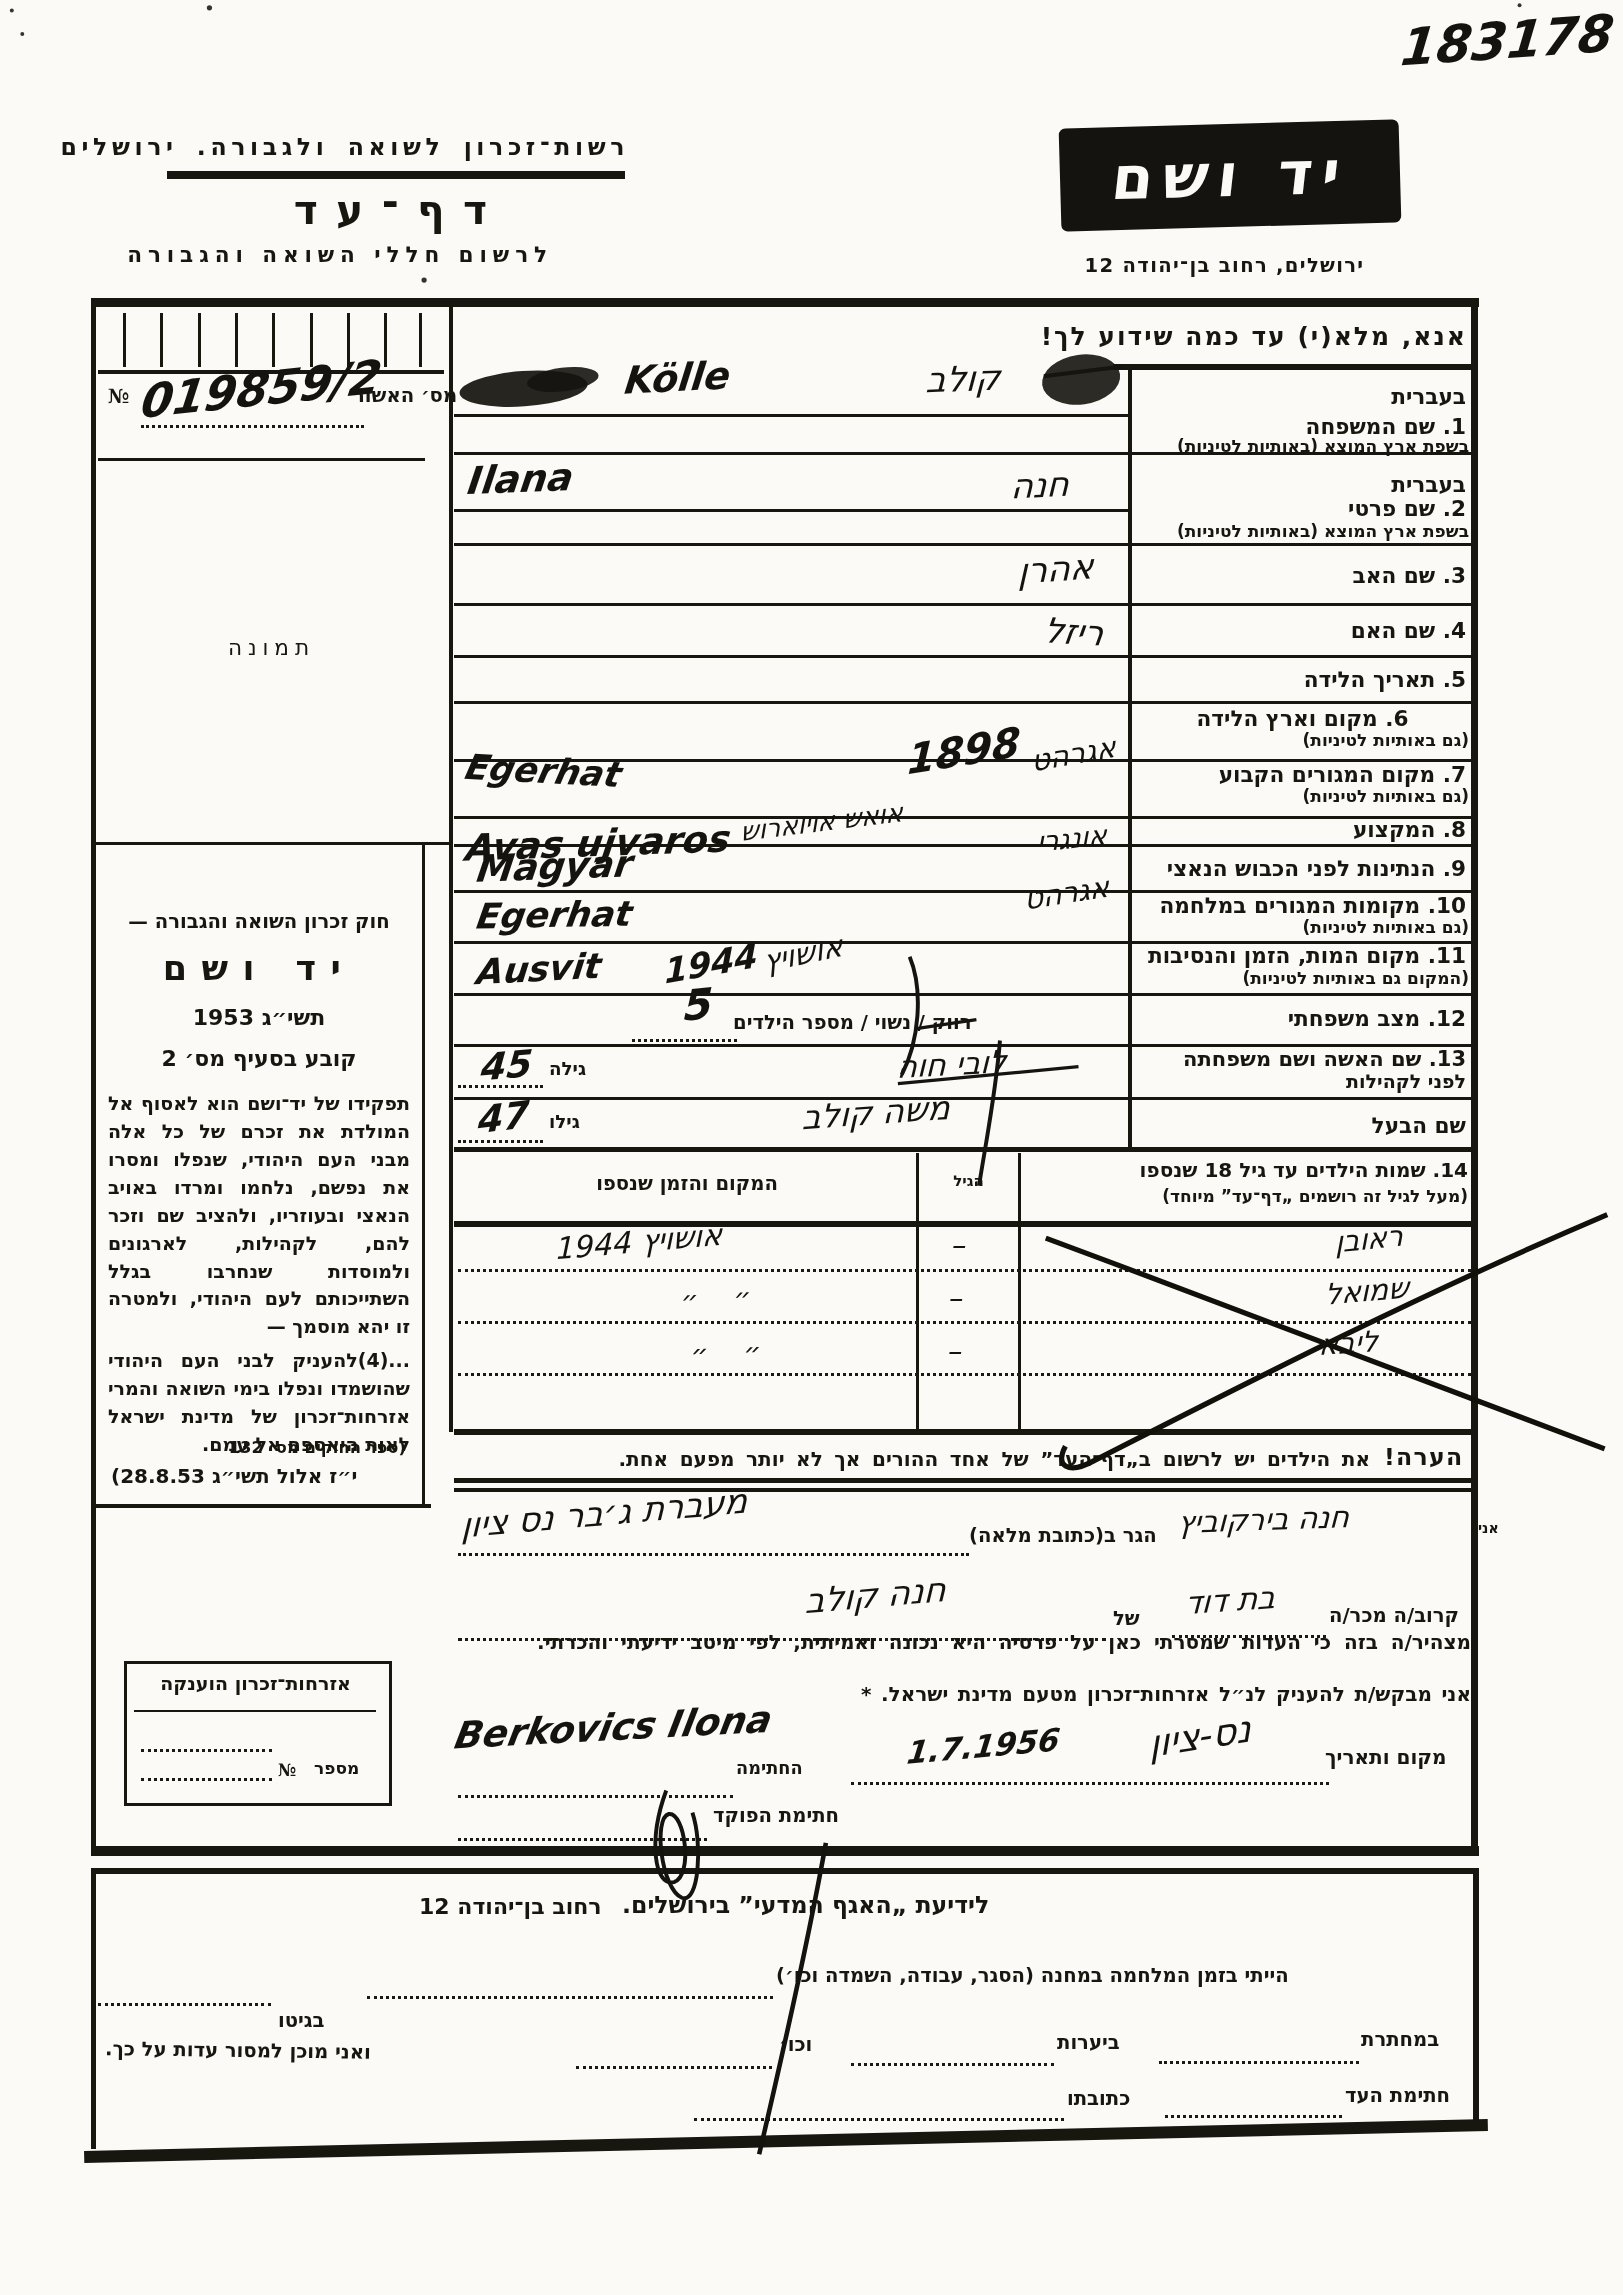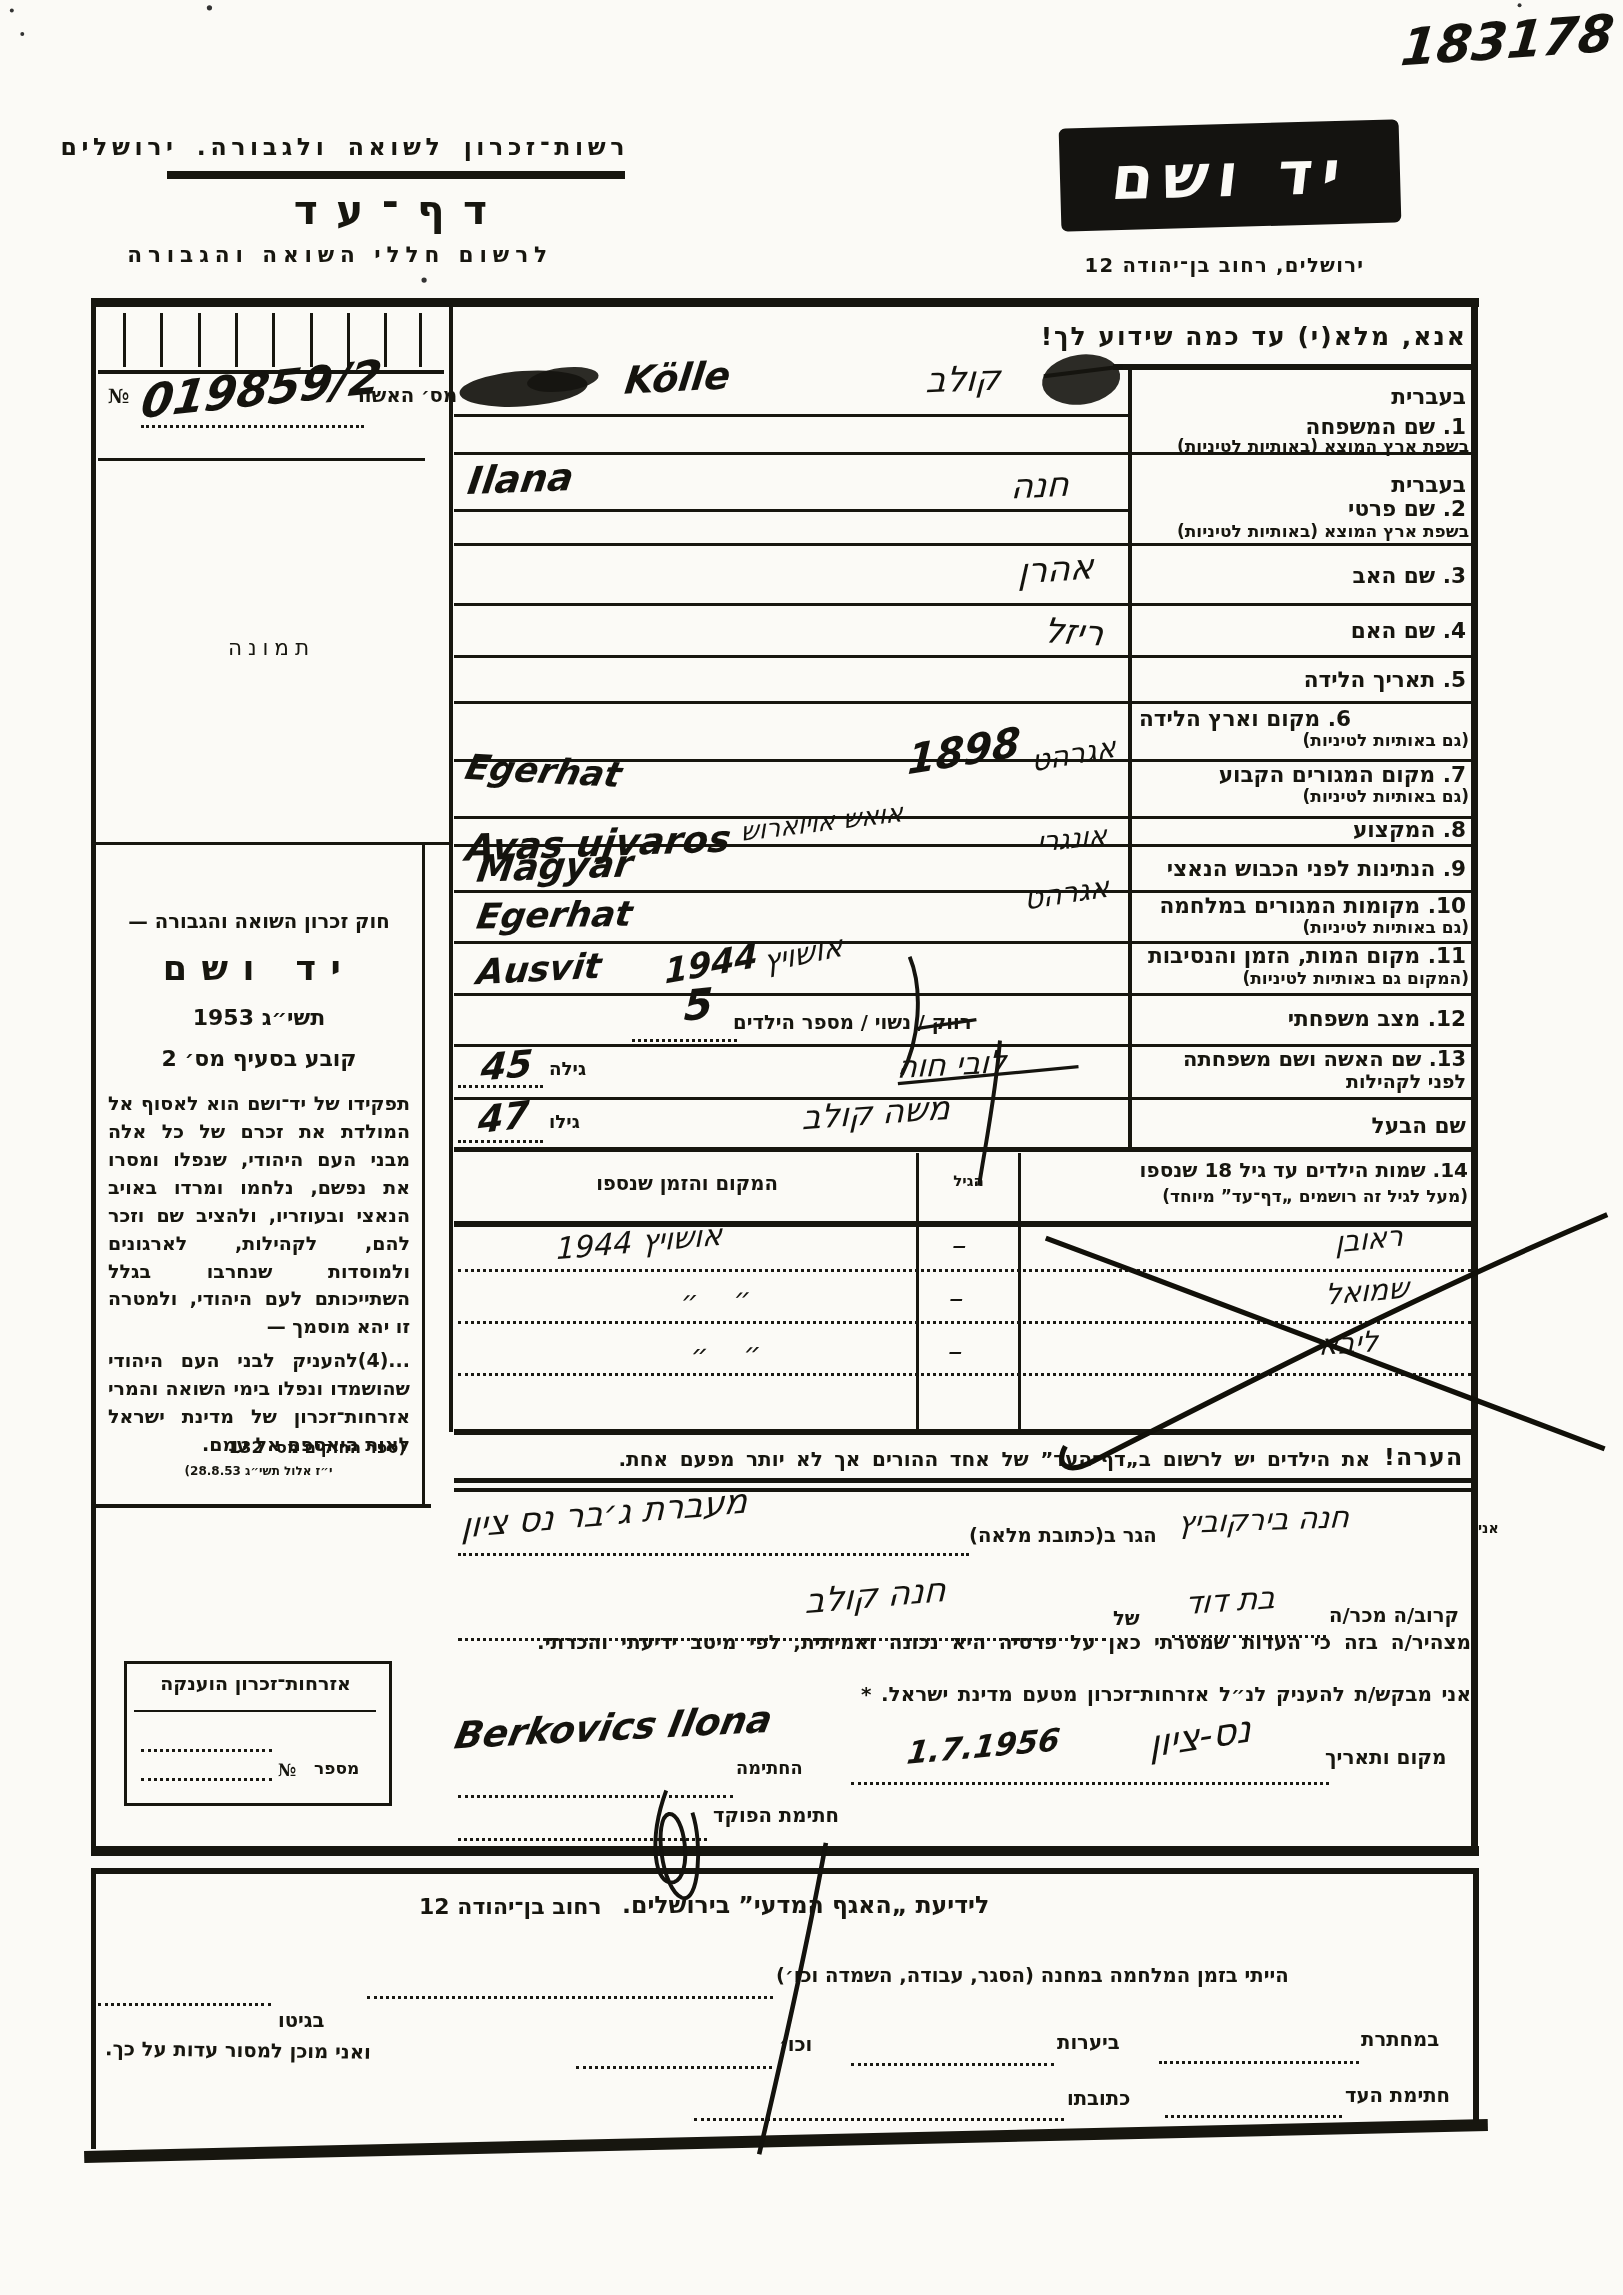--- a/index.html
+++ b/index.html
@@ -62,21 +62,21 @@
   <div class="rule" style="left:91px;top:842px;width:360px;height:3.3px;"></div>
 
   <div class="vert" style="left:422px;top:842px;width:3.3px;height:665px;"></div>
   <div class="t he lbl ctr" style="left:105px;top:911px;width:308px;font-size:19.6px;">חוק זכרון השואה והגבורה —</div>
   <div class="t he lbl ctr" style="left:105px;top:948px;width:308px;font-size:35px;letter-spacing:14.4px;">יד ושם</div>
   <div class="t he lbl ctr" style="left:105px;top:1005px;width:308px;font-size:22px;">תשי״ג 1953</div>
   <div class="t he lbl ctr" style="left:105px;top:1046px;width:308px;font-size:22px;">קובע בסעיף מס׳ 2</div>
   <div class="t he" style="left:108px;top:1090px;width:302px;font-size:19px;line-height:1.47;white-space:normal;text-align:justify;font-weight:bold;">תפקידו של יד־ושם הוא לאסוף אל המולדת את זכרם של כל אלה מבני העם היהודי, שנפלו ומסרו את נפשם, נלחמו ומרדו באויב הנאצי ובעוזריו, ולהציב שם וזכר להם, לקהילות, לארגונים ולמוסדות שנחרבו בגלל השתייכותם לעם היהודי, ולמטרה זו יהא מוסמך —</div>
   <div class="t he" style="left:108px;top:1347px;width:302px;font-size:19px;line-height:1.47;white-space:normal;text-align:justify;font-weight:bold;">...(4)להעניק לבני העם היהודי שהושמדו ונפלו בימי השואה והמרי אזרחות־זכרון של מדינת ישראל לאות היאספם אל עמם.</div>
   <div class="t he lbl" style="left:111px;top:1439px;width:295px;font-size:16.4px;text-align:right;">(ספר החוקים מס׳ 132</div>
-  <div class="t he lbl" style="left:111px;top:1465px;width:295px;font-size:12px;text-align:center;">י״ז אלול תשי״ג 28.8.53)</div>
+  <div class="t he lbl" style="left:111px;top:1465px;width:295px;font-size:20px;text-align:left;">י״ז אלול תשי״ג 28.8.53)</div>
   <div class="rule" style="left:91px;top:1504px;width:340px;height:3.9px;"></div>
 
   <div style="position:absolute;left:124px;top:1661px;width:262px;height:139px;border:3.3px solid #17160f;"></div>
   <div class="t he lbl ctr" style="left:131px;top:1673px;width:249px;font-size:19px;">אזרחות־זכרון הוענקה</div>
   <div class="rule" style="left:134px;top:1710px;width:242px;height:2px;"></div>
   <div class="t he lbl" style="left:314px;top:1759px;font-size:17px;">מספר</div>
   <div class="t lbl" style="left:278px;top:1761px;font-size:17px;font-family:'DejaVu Serif',serif;">№</div>
   <div class="dot" style="left:141px;top:1749px;width:131px;"></div>
   <div class="dot" style="left:141px;top:1778px;width:131px;"></div>
 
@@ -103,21 +103,21 @@
 
   <div class="t he lbl" style="left:1139px;top:385px;width:327px;text-align:right;font-size:21.6px;">בעברית</div>
   <div class="t he lbl" style="left:1139px;top:415px;width:327px;text-align:right;font-size:21.6px;">1. שם המשפחה</div>
   <div class="t he lbl" style="left:1132px;top:437px;width:337px;text-align:right;font-size:17px;">בשפת ארץ המוצא (באותיות לטיניות)</div>
   <div class="t he lbl" style="left:1139px;top:473px;width:327px;text-align:right;font-size:21.6px;">בעברית</div>
   <div class="t he lbl" style="left:1139px;top:497px;width:327px;text-align:right;font-size:21.6px;">2. שם פרטי</div>
   <div class="t he lbl" style="left:1132px;top:522px;width:337px;text-align:right;font-size:17px;">בשפת ארץ המוצא (באותיות לטיניות)</div>
   <div class="t he lbl" style="left:1139px;top:564px;width:327px;text-align:right;font-size:21.6px;">3. שם האב</div>
   <div class="t he lbl" style="left:1139px;top:619px;width:327px;text-align:right;font-size:21.6px;">4. שם האם</div>
   <div class="t he lbl" style="left:1139px;top:668px;width:327px;text-align:right;font-size:21.6px;">5. תאריך הלידה</div>
-  <div class="t he lbl" style="left:1139px;top:707px;width:327px;text-align:left;font-size:21.6px;">6. מקום וארץ הלידה</div>
+  <div class="t he lbl" style="left:1139px;top:707px;width:327px;text-align:center;font-size:21.6px;">6. מקום וארץ הלידה</div>
   <div class="t he lbl" style="left:1132px;top:731px;width:337px;text-align:right;font-size:17px;">(גם באותיות לטיניות)</div>
   <div class="t he lbl" style="left:1139px;top:763px;width:327px;text-align:right;font-size:21.6px;">7. מקום המגורים הקבוע</div>
   <div class="t he lbl" style="left:1132px;top:787px;width:337px;text-align:right;font-size:17px;">(גם באותיות לטיניות)</div>
   <div class="t he lbl" style="left:1139px;top:818px;width:327px;text-align:right;font-size:21.6px;">8. המקצוע</div>
   <div class="t he lbl" style="left:1139px;top:857px;width:327px;text-align:right;font-size:21.6px;">9. הנתינות לפני הכבוש הנאצי</div>
   <div class="t he lbl" style="left:1139px;top:894px;width:327px;text-align:right;font-size:21.6px;">10. מקומות המגורים במלחמה</div>
   <div class="t he lbl" style="left:1132px;top:918px;width:337px;text-align:right;font-size:17px;">(גם באותיות לטיניות)</div>
   <div class="t he lbl" style="left:1139px;top:944px;width:327px;text-align:right;font-size:21.6px;">11. מקום המות, הזמן והנסיבות</div>
   <div class="t he lbl" style="left:1132px;top:969px;width:337px;text-align:right;font-size:17px;">(המקום גם באותיות לטיניות)</div>
   <div class="t he lbl" style="left:1139px;top:1007px;width:327px;text-align:right;font-size:21.6px;">12. מצב משפחתי</div>

